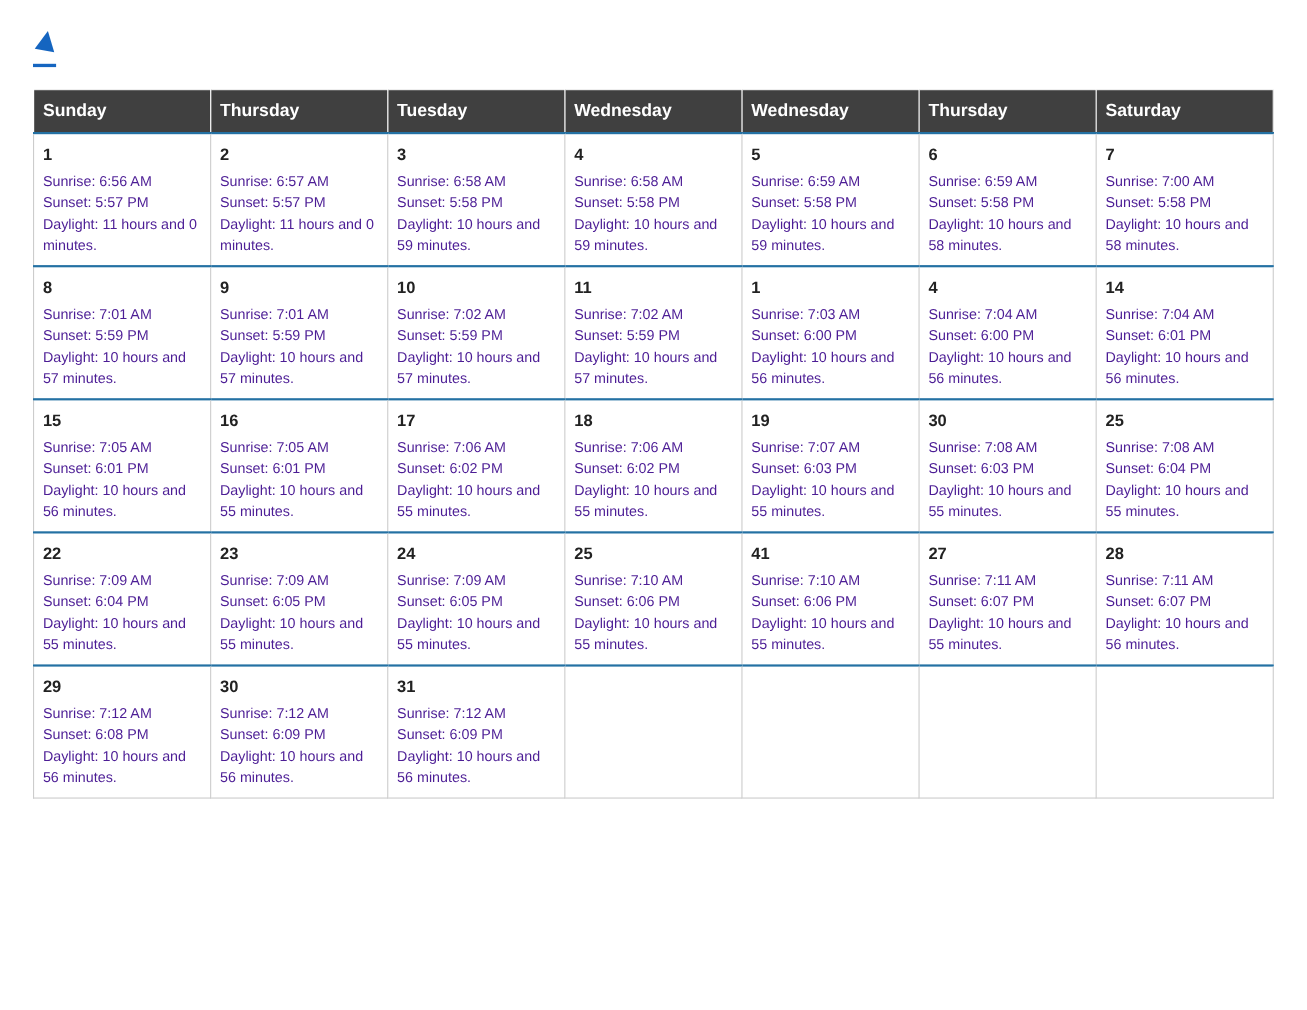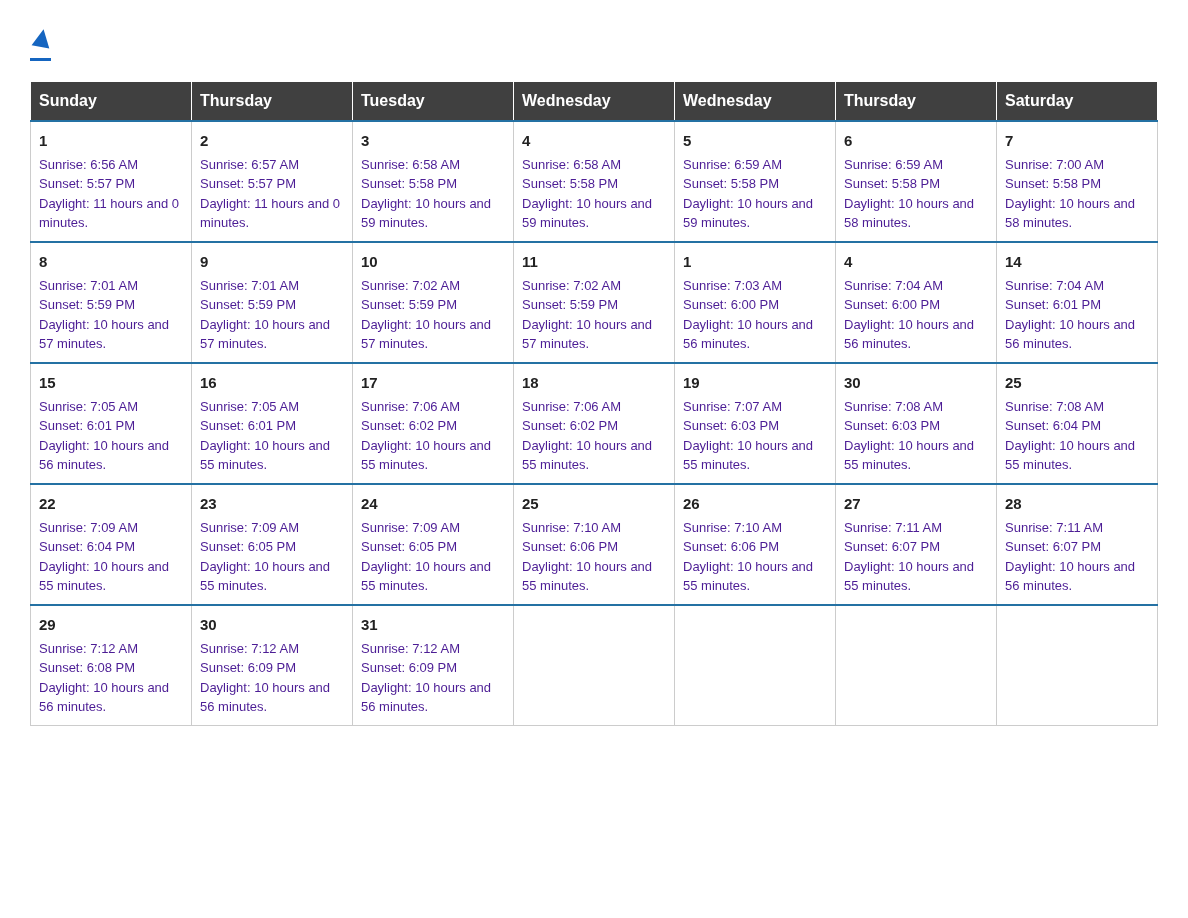--- a/index.html
+++ b/index.html
@@ -238,21 +238,21 @@
         </td>
         <td>
           <span class="day-num">24</span>
           <div class="day-info">Sunrise: 7:09 AM<br>Sunset: 6:05 PM<br>Daylight: 10 hours and 55 minutes.</div>
         </td>
         <td>
           <span class="day-num">25</span>
           <div class="day-info">Sunrise: 7:10 AM<br>Sunset: 6:06 PM<br>Daylight: 10 hours and 55 minutes.</div>
         </td>
         <td>
-          <span class="day-num">26</span>
+          <span class="day-num">41</span>
           <div class="day-info">Sunrise: 7:10 AM<br>Sunset: 6:06 PM<br>Daylight: 10 hours and 55 minutes.</div>
         </td>
         <td>
           <span class="day-num">27</span>
           <div class="day-info">Sunrise: 7:11 AM<br>Sunset: 6:07 PM<br>Daylight: 10 hours and 55 minutes.</div>
         </td>
         <td>
           <span class="day-num">28</span>
           <div class="day-info">Sunrise: 7:11 AM<br>Sunset: 6:07 PM<br>Daylight: 10 hours and 56 minutes.</div>
         </td>

